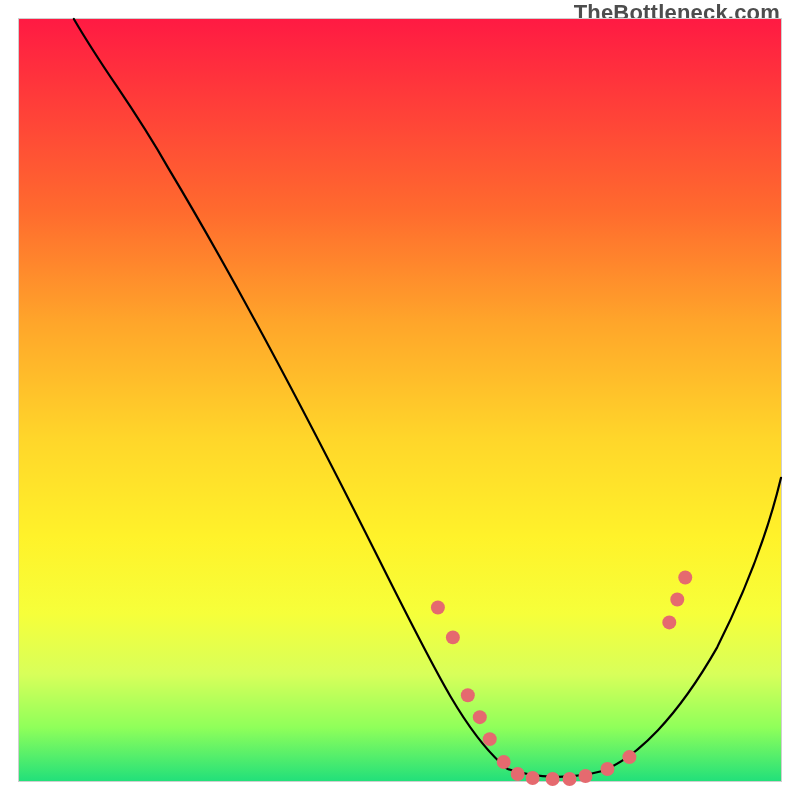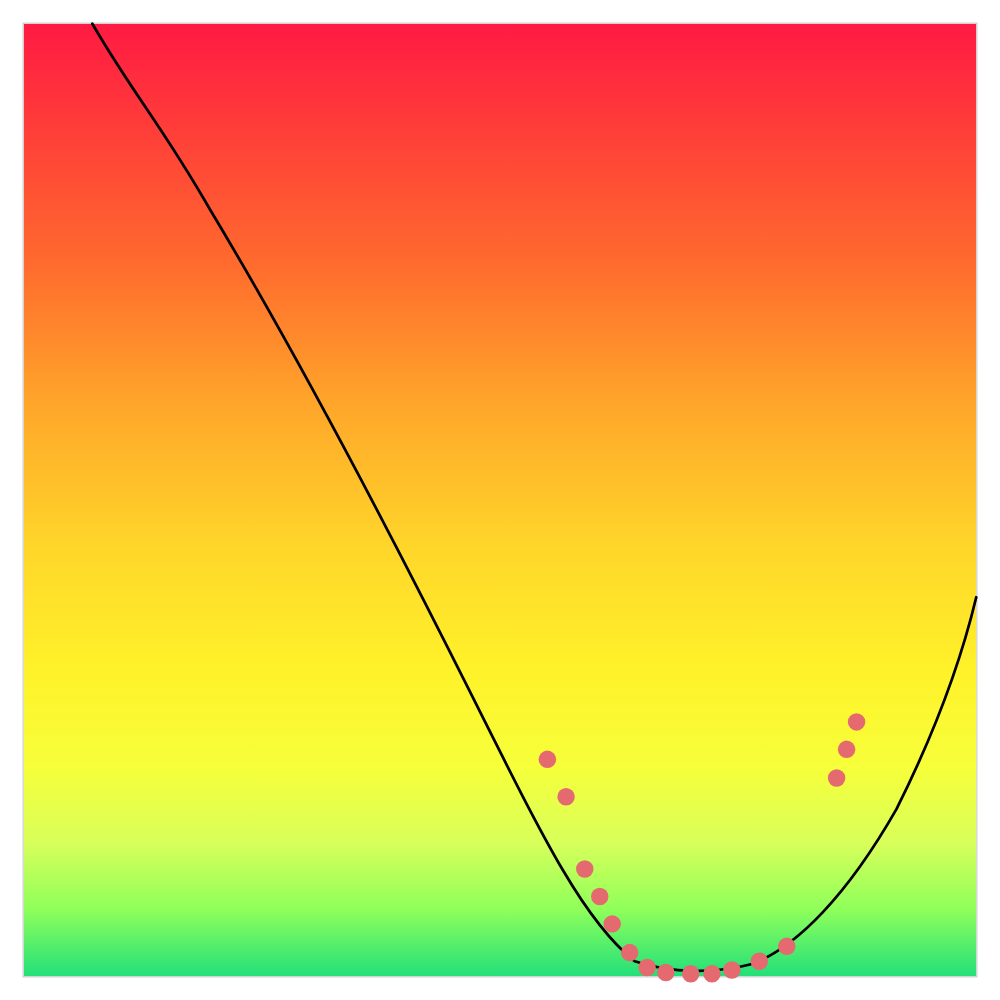--- a/index.html
+++ b/index.html
@@ -65,20 +65,21 @@
   .pt {
     fill: #e56a6f;
     stroke: #fff08a;
     stroke-width: 0;
   }
 </style>
 </head>
 <body>
 
 <div class="stage">
+  <div class="watermark">TheBottleneck.com</div>
 
   <div class="plot">
     <svg class="curve" viewBox="0 0 764 764" preserveAspectRatio="none">
       <path class="curve-path" d="M 55 0
                C 90 60, 110 80, 150 150
                C 210 250, 280 380, 360 540
                C 420 660, 450 720, 490 752
                C 520 762, 555 762, 585 754
                C 620 740, 660 700, 700 630
                C 730 570, 752 510, 764 460"></path>

